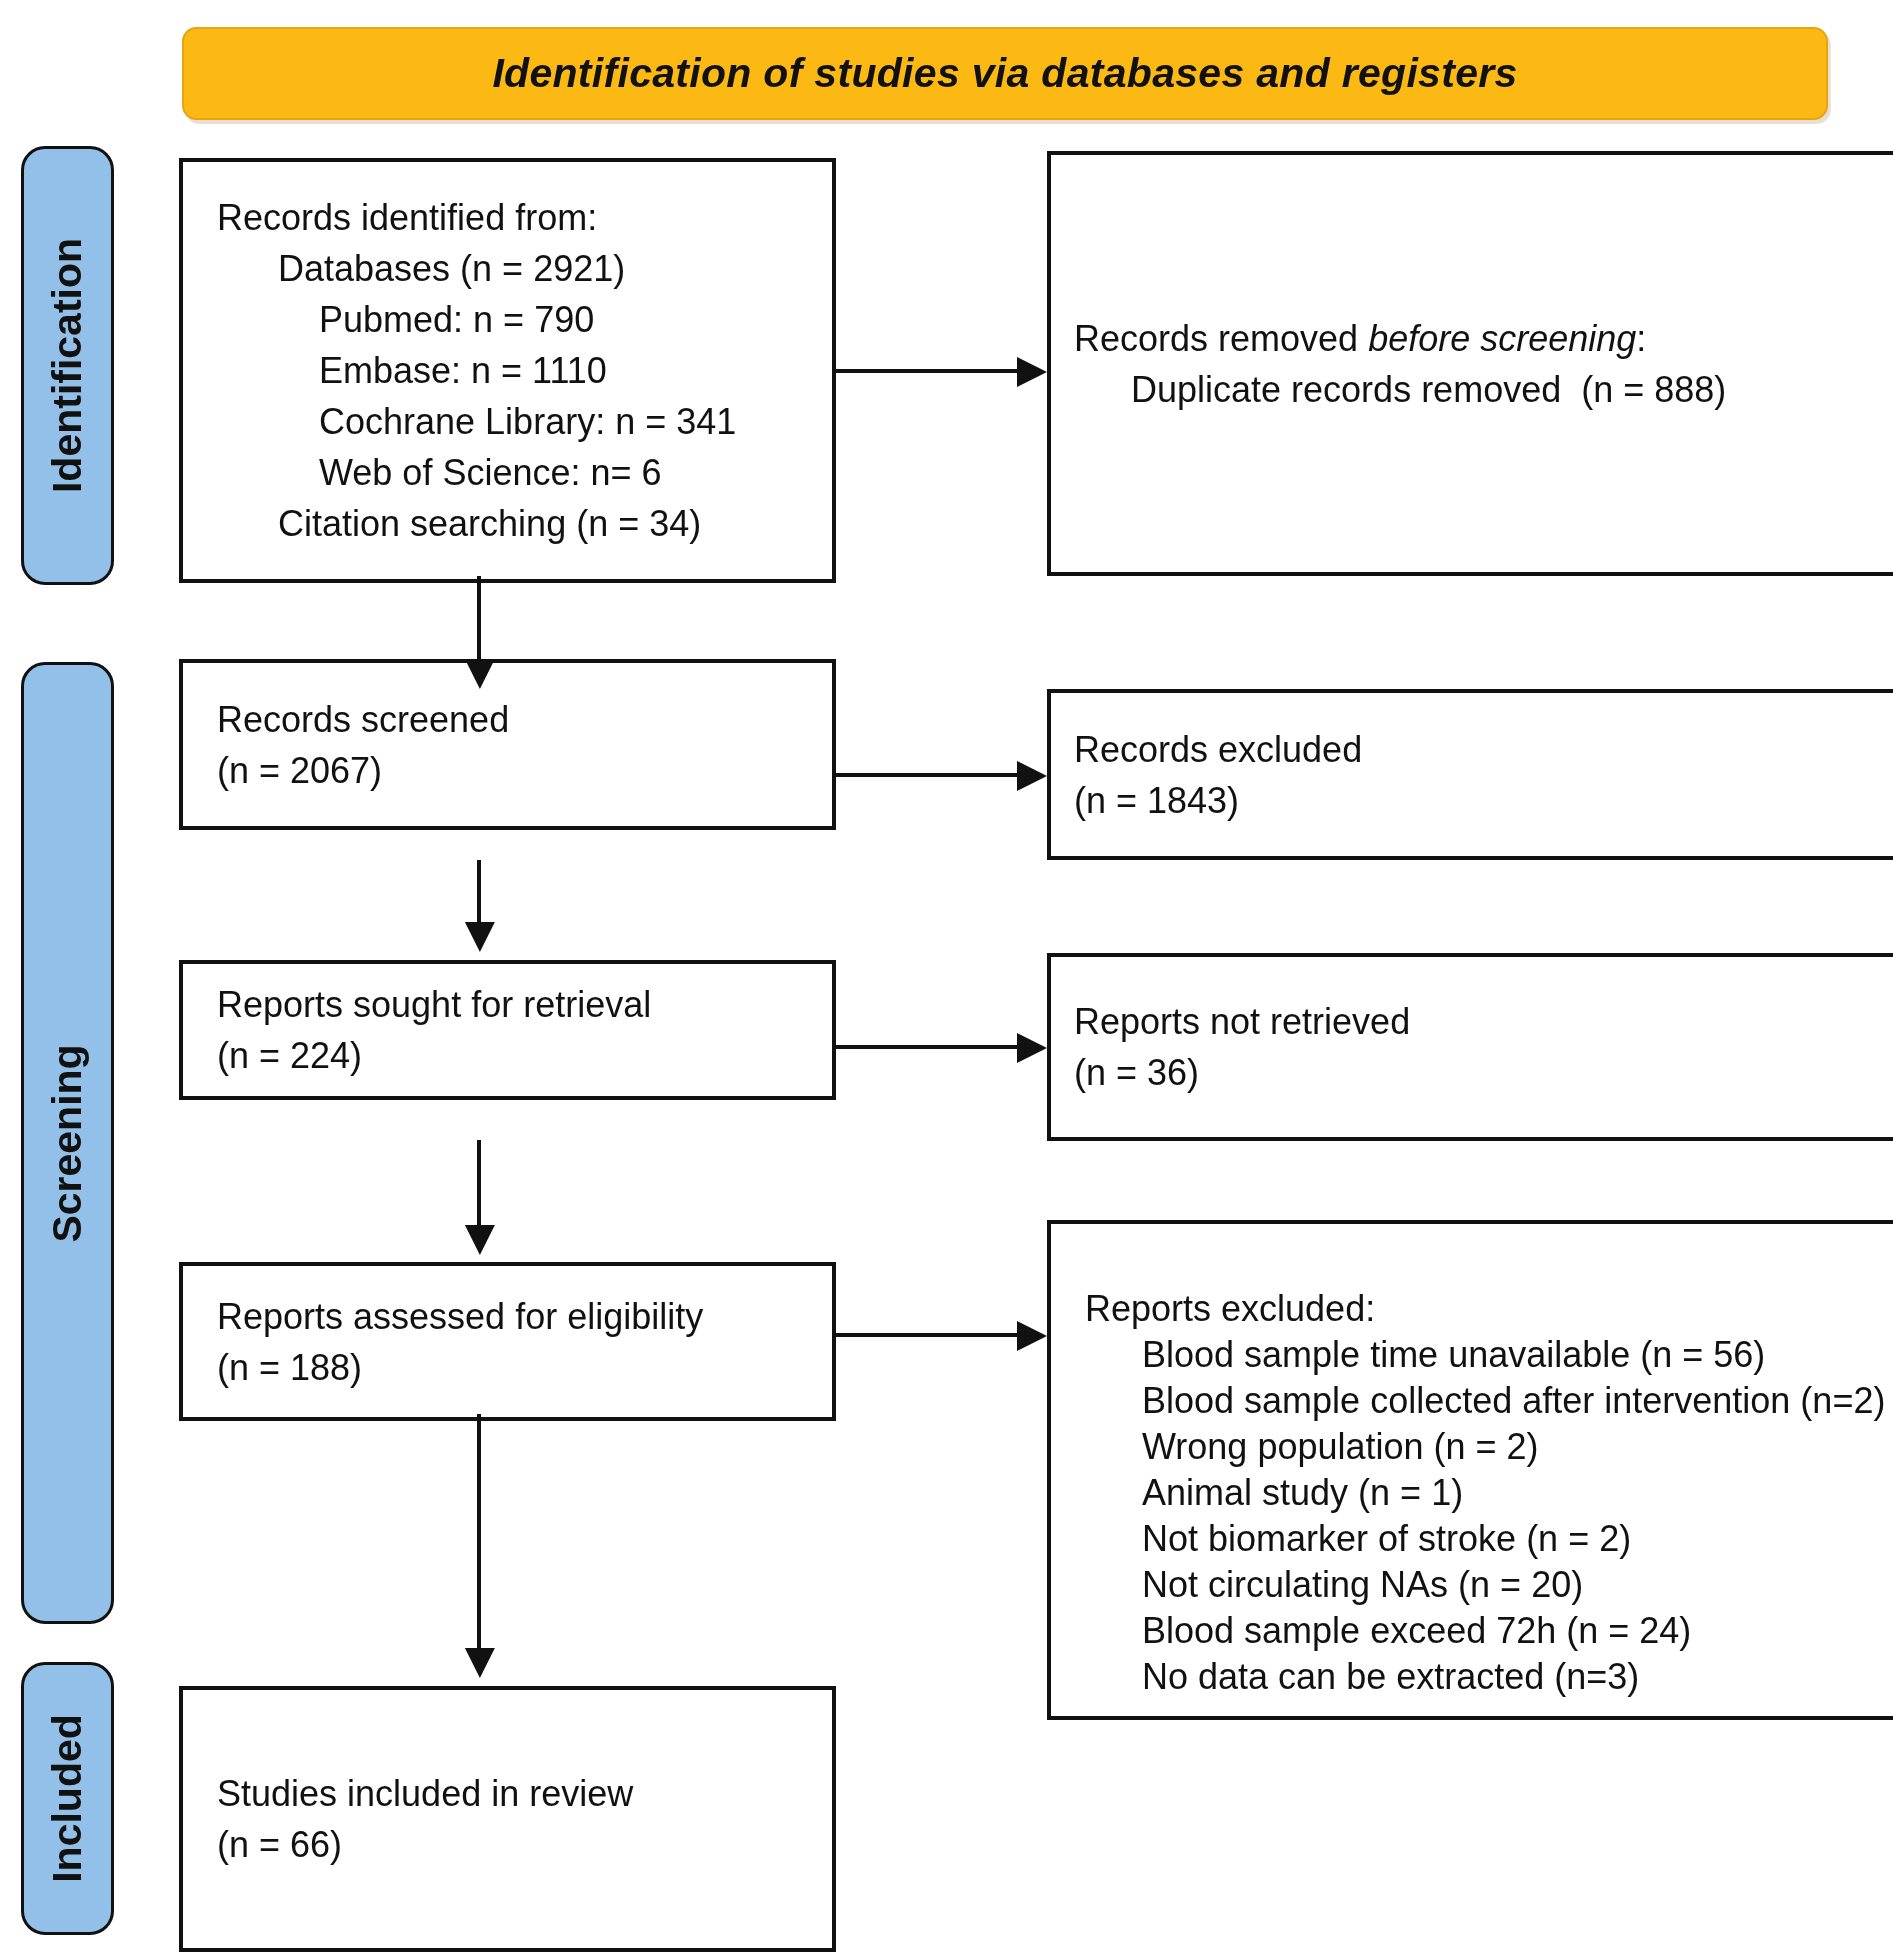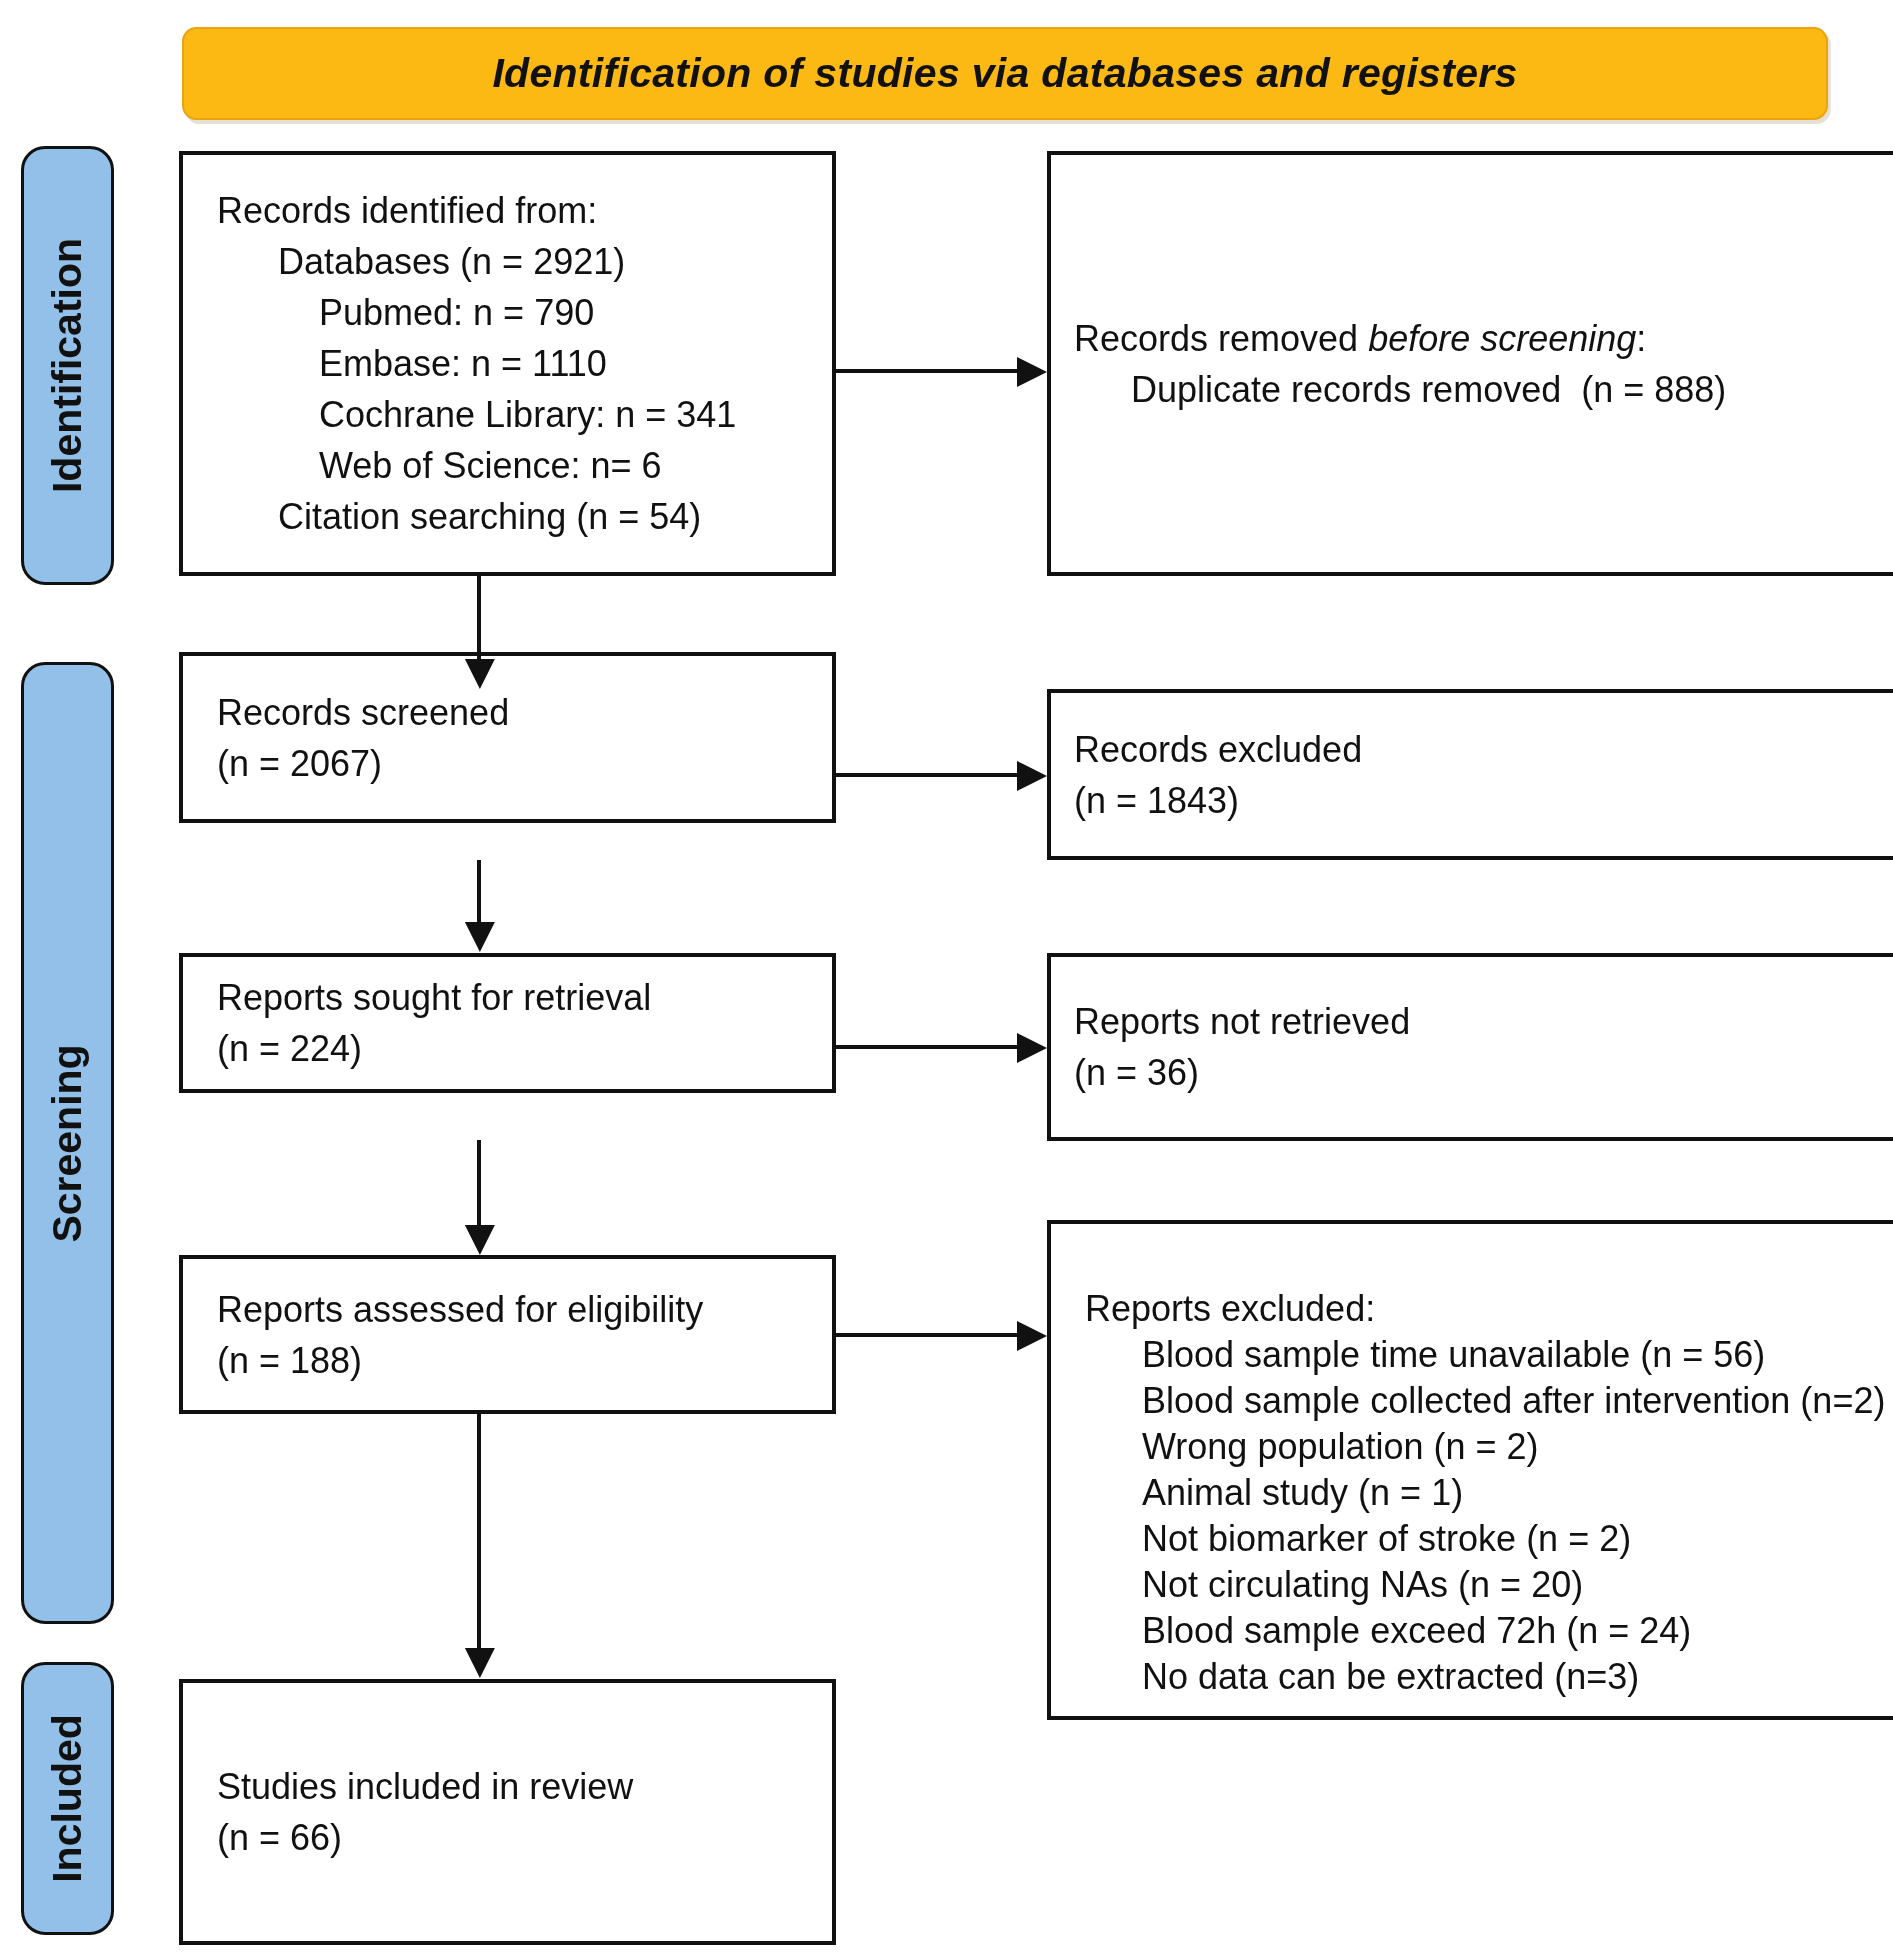--- a/index.html
+++ b/index.html
@@ -56,21 +56,21 @@
   
   .node {
     position: absolute;
     background: #ffffff;
     border: 4.4px solid var(--ink);
     display: flex; flex-direction: column; justify-content: center;
   }
   .node .txt, .node .line {
     font-size: 36px; line-height: 51px; white-space: pre-wrap;
   }
-  .colA { left: 179px;  width: 657px; }
+  .colA { left: 179px;  width: 657px; margin-top: 7px; }
   .colB { left: 1047px; width: 999px; }
 
   #box-identified    { top: 151px;  height: 425px;  padding-left: 34px; padding-right: 11px; }
   #box-screened      { top: 652px; height: 171px;  padding-left: 34px; }
   #box-sought        { top: 953px; height: 140px;  padding-left: 34px; }
   #box-assessed      { top: 1255px; height: 159px;  padding-left: 34px; }
   #box-included      { top: 1679px; height: 266px;  padding-left: 34px; }
 
   #box-removed       { top: 151px;  height: 425px;  padding-left: 23px; padding-right: 11px; }
   #box-excluded      { top: 689px; height: 171px;  padding-left: 23px; }
@@ -140,21 +140,21 @@
     <span class="vtxt">Included</span>
   </div>
 
   <div class="node colA" id="box-identified">
     <div class="line">Records identified from:</div>
     <div class="line indent-1">Databases (n = 2921)</div>
     <div class="line indent-2">Pubmed: n = 790</div>
     <div class="line indent-2">Embase: n = 1110</div>
     <div class="line indent-2">Cochrane Library: n = 341</div>
     <div class="line indent-2">Web of Science: n= 6</div>
-    <div class="line indent-1">Citation searching (n = 54)</div>
+    <div class="line indent-1">Citation searching (n = 34)</div>
   </div>
 
   <div class="node colA" id="box-screened">
     <div class="line">Records screened</div>
     <div class="line">(n = 2067)</div>
   </div>
 
   <div class="node colA" id="box-sought">
     <div class="line">Reports sought for retrieval</div>
     <div class="line">(n = 224)</div>

